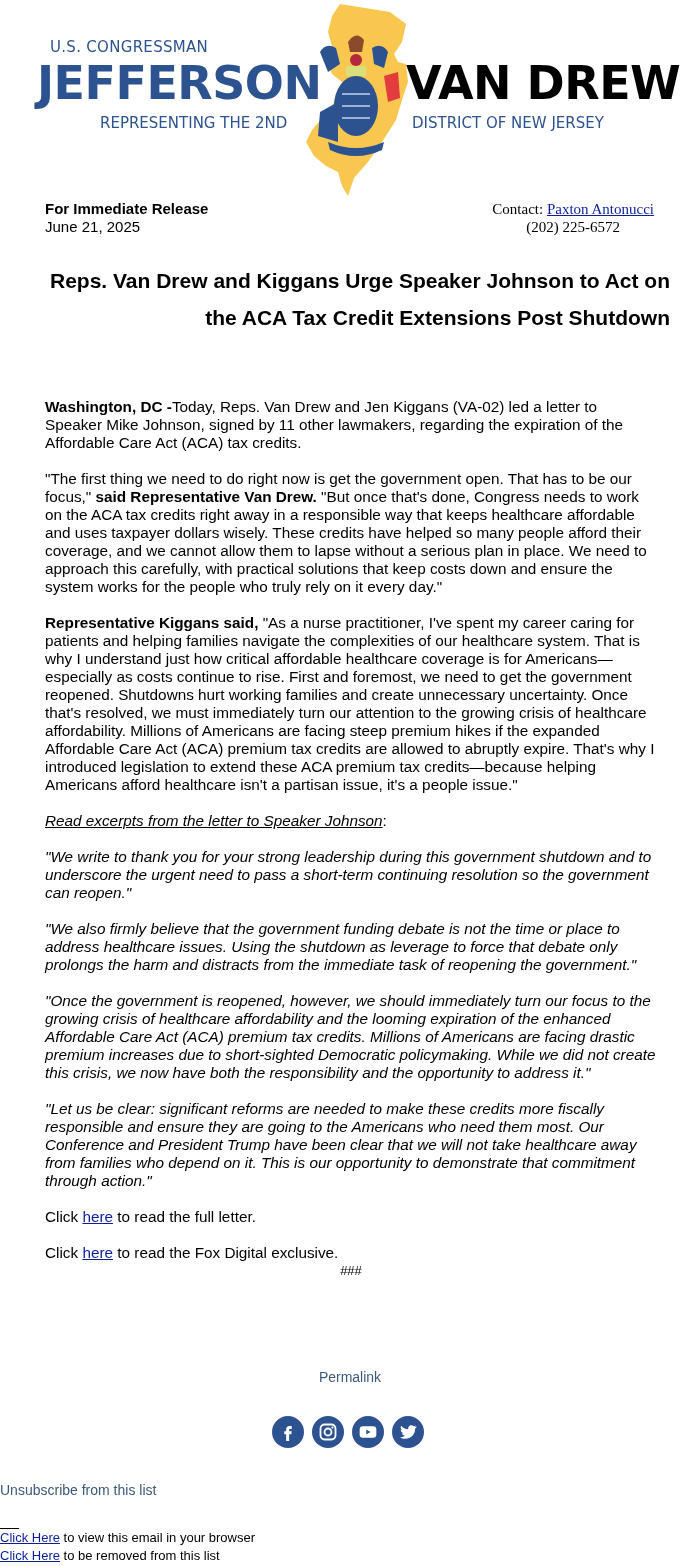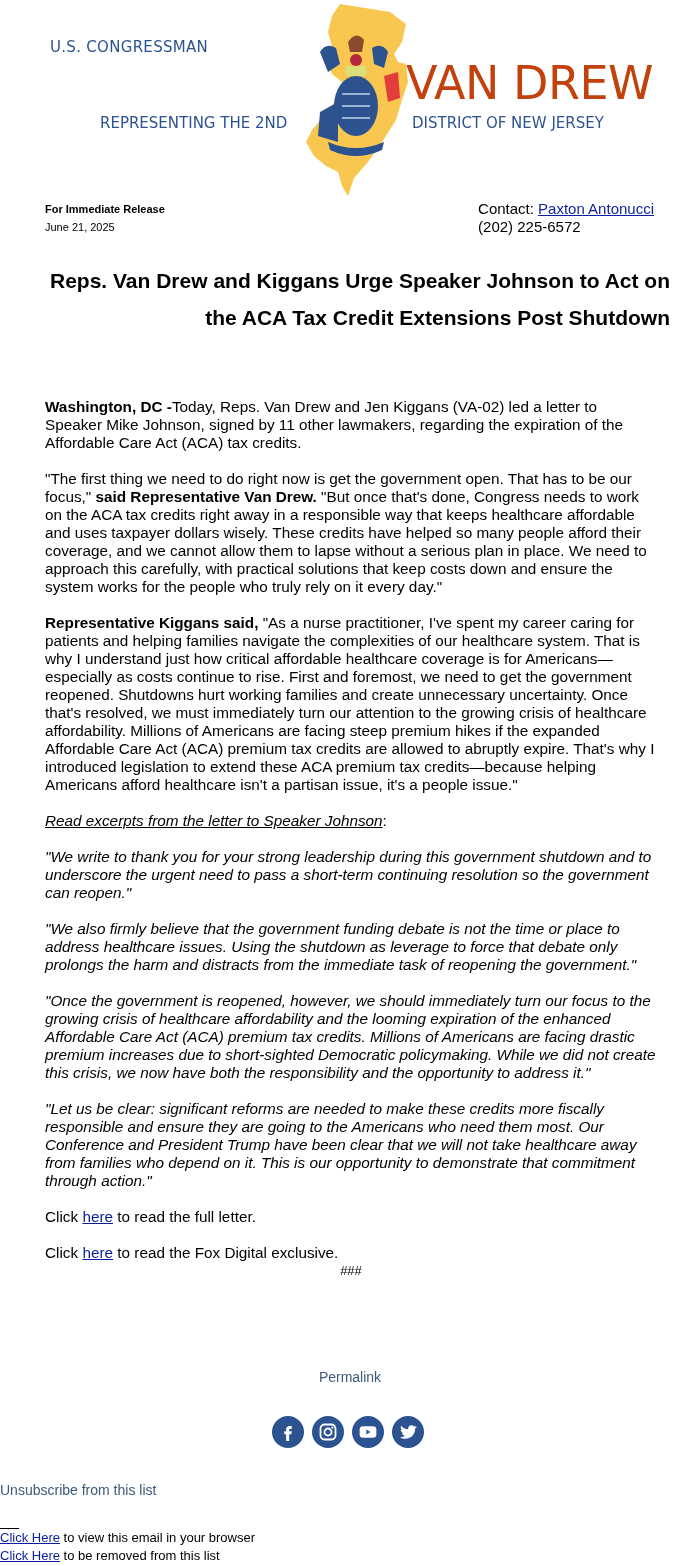--- a/index.html
+++ b/index.html
@@ -1,26 +1,26 @@
 <!DOCTYPE html>
 <html><head>
 <meta charset="utf-8">
 <style>
   html, body { margin: 0; padding: 0; background: #ffffff; }
   body { width: 700px; height: 1566px; position: relative; overflow: hidden; font-family: "Liberation Sans", sans-serif; color: #000; }
   .header { position: absolute; left: 4px; top: 0; width: 700px; height: 200px; }
   .congressman { position: absolute; left: 46px; top: 38px; font-size: 15px; letter-spacing: 0.3px; color: #2c5390; font-family: "DejaVu Sans", sans-serif; }
   .name-first { position: absolute; left: 33px; top: 55px; font-size: 46px; font-weight: bold; letter-spacing: -0.5px; color: #2c5390; font-family: "DejaVu Sans", sans-serif; line-height: 56px; }
-  .name-last { position: absolute; left: 402px; top: 55px; font-size: 46px; font-weight: normal; letter-spacing: -0.5px; color: #c2410c; font-family: "DejaVu Sans", sans-serif; line-height: 56px; }
+  .name-last { position: absolute; left: 402px; top: 55px; font-size: 46px; font-weight: bold; letter-spacing: -0.5px; color: #000000; font-family: "DejaVu Sans", sans-serif; line-height: 56px; }
   .rep-left { position: absolute; left: 96px; top: 114px; font-size: 15px; color: #2c5390; font-family: "DejaVu Sans", sans-serif; }
   .rep-right { position: absolute; left: 408px; top: 114px; font-size: 15px; color: #2c5390; font-family: "DejaVu Sans", sans-serif; }
   .nj-map { position: absolute; left: 298px; top: 2px; width: 110px; height: 196px; }
 
-  .release-left { position: absolute; left: 45px; top: 200px; font-size: 11px; line-height: 18px; }
-  .release-right { position: absolute; right: 46px; top: 200px; font-size: 15px; line-height: 18px; text-align: left; }
+  .release-left { position: absolute; left: 45px; top: 200px; font-size: 15px; line-height: 18px; }
+  .release-right { position: absolute; right: 46px; top: 200px; font-size: 15px; line-height: 18px; text-align: center; font-family: Liberation Serif, serif; }
   .bold { font-weight: bold; }
   a { color: #1a0dab; color: #0b1f9e; text-decoration: underline; }
 
   .title { position: absolute; left: 30px; top: 262px; width: 640px; text-align: right; font-size: 21px; font-weight: bold; line-height: 37px; }
 
   .body { position: absolute; left: 45px; top: 398px; width: 612px; font-size: 15.3px; line-height: 18px; }
   .body p { margin: 0 0 18px 0; }
   .body p.italic { font-style: italic; }
   .underline { text-decoration: underline; font-style: italic; }
   .hash { text-align: center; margin-top: -18px !important; padding-left: 0; }
@@ -30,20 +30,21 @@
   .social .circ { width: 32px; height: 32px; border-radius: 50%; background: #2c5390; display: flex; align-items: center; justify-content: center; }
   .unsubscribe { position: absolute; left: 0; width: 700px; top: 1482px; text-align: left; font-size: 14px; color: #3b5a7a; }
   .footer { position: absolute; left: 0; top: 1529px; font-size: 13px; line-height: 18px; }
   .tiny-line { position: absolute; left: 0; top: 1528px; width: 19px; height: 1px; background: #000; }
 </style>
 </head>
 <body>
 
 <div class="header">
   <div class="congressman">U.S. CONGRESSMAN</div>
+  <div class="name-first">JEFFERSON</div>
   <div class="name-last">VAN DREW</div>
   <div class="rep-left">REPRESENTING THE 2ND</div>
   <div class="rep-right">DISTRICT OF NEW JERSEY</div>
   <svg class="nj-map" viewBox="0 0 110 196">
     <path d="M38 2 L88 10 L104 22 L100 40 L92 52 L96 60 L104 62 L106 80 L100 98 L94 118 L80 140 L66 160 L52 176 L46 194 L40 184 L36 170 L24 164 L12 154 L4 140 L10 128 L20 116 L30 104 L36 92 L40 80 L30 72 L24 58 L30 44 L26 30 L30 14 Z" fill="#f9c74f"></path>
     <ellipse cx="54" cy="104" rx="22" ry="30" fill="#2c5390"></ellipse>
     <path d="M40 92 L68 92 M40 104 L68 104 M40 116 L68 116" stroke="#9bb3d6" stroke-width="2"></path>
     <path d="M46 40 Q54 28 62 38 L60 50 L48 50 Z" fill="#8b4a2b"></path>
     <circle cx="54" cy="58" r="6" fill="#b5273c"></circle>
     <rect x="44" y="64" width="20" height="10" fill="#d9e07a"></rect>

